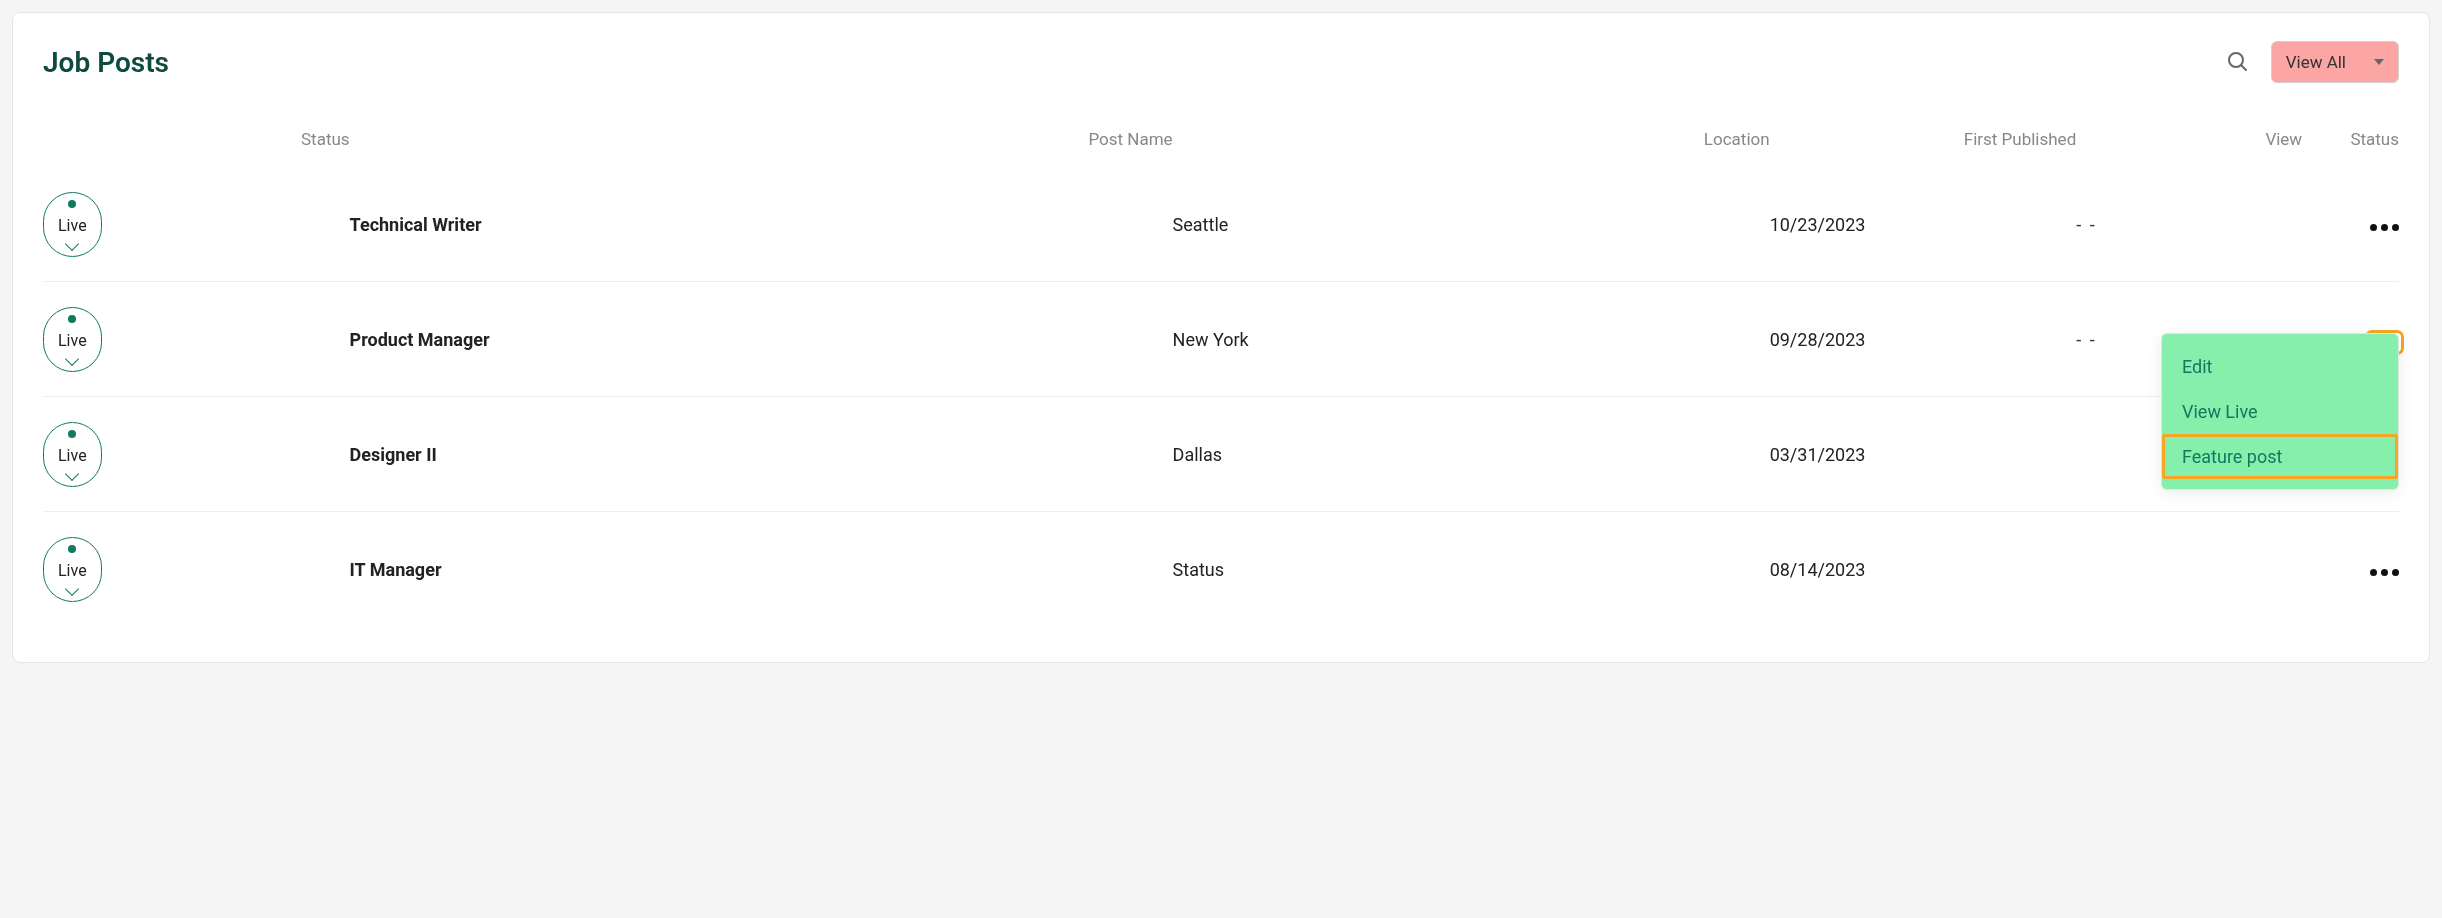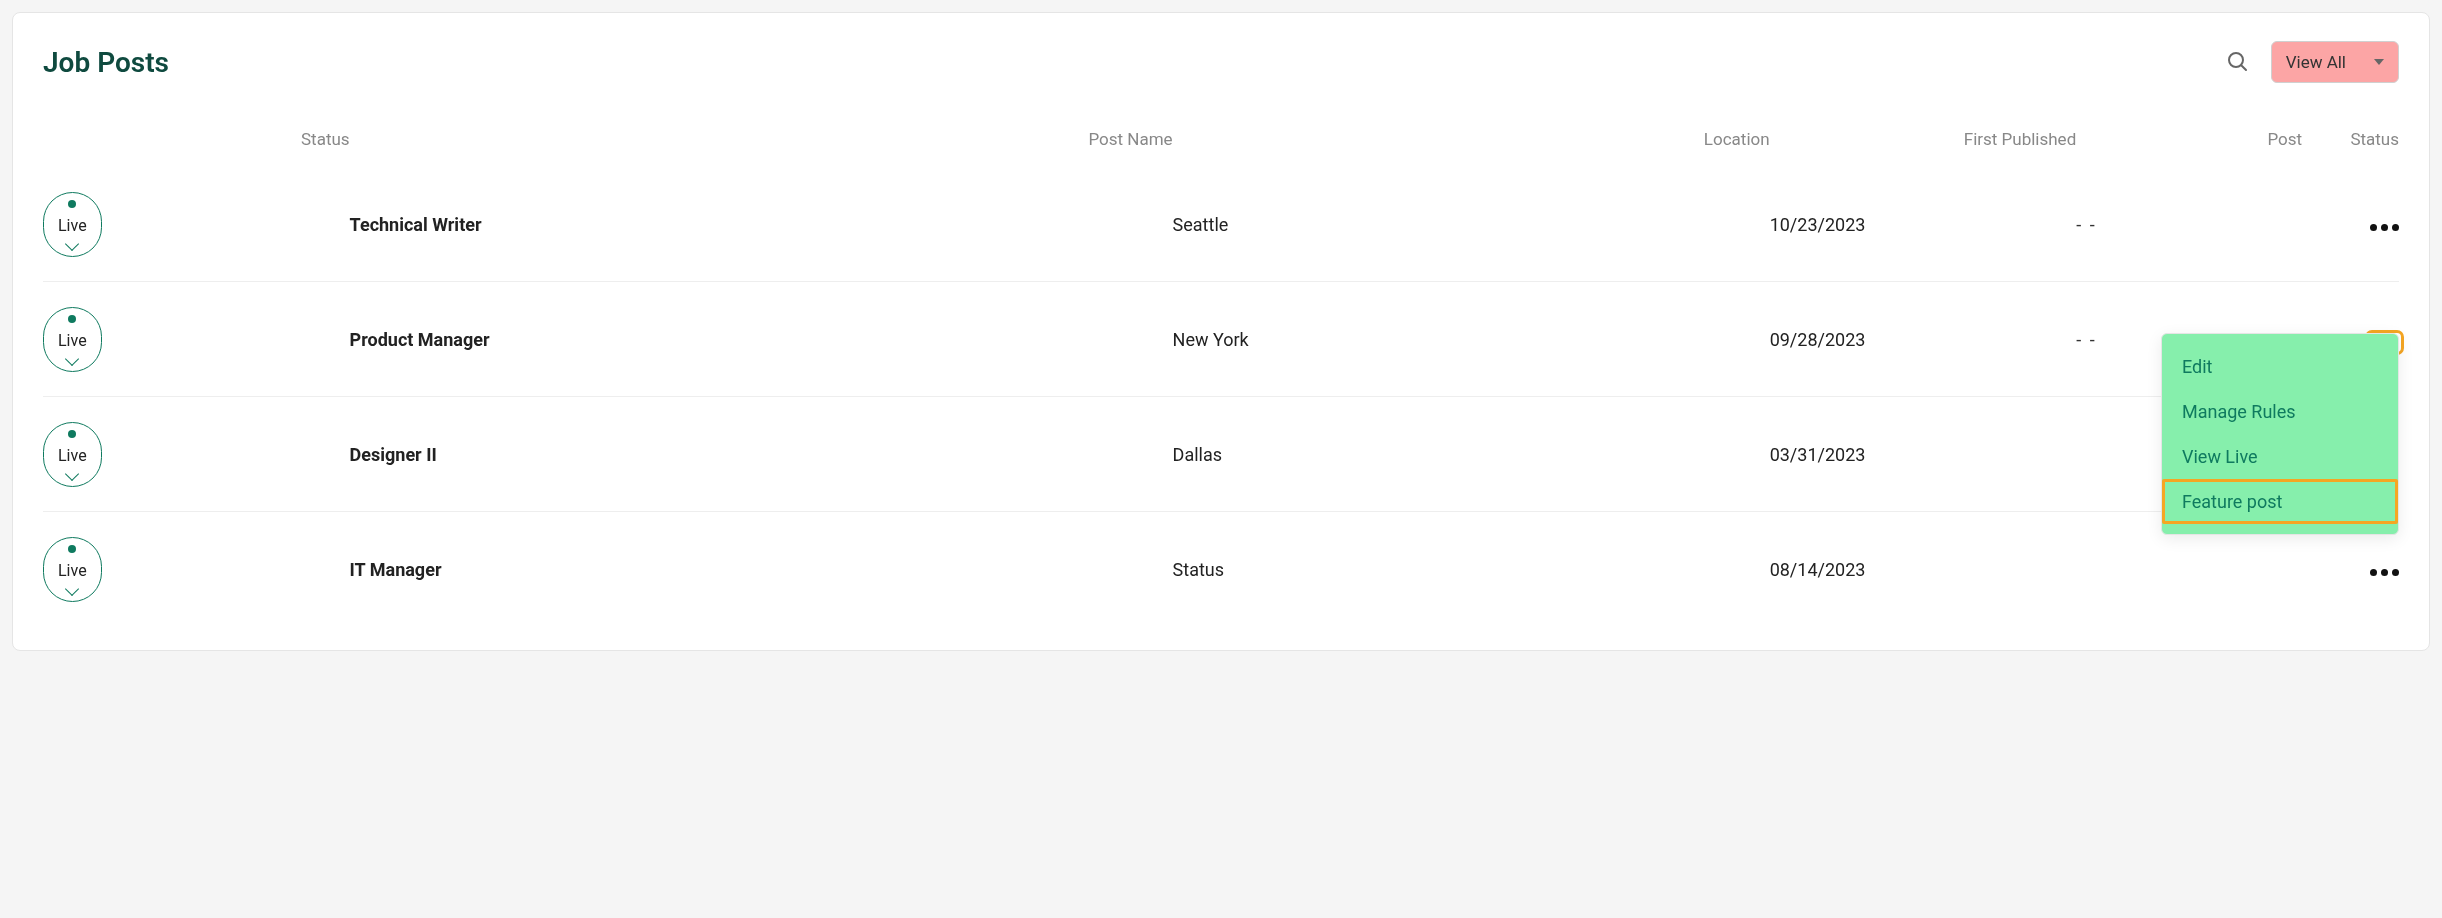--- a/index.html
+++ b/index.html
@@ -5,21 +5,21 @@
   * { box-sizing: border-box; margin: 0; padding: 0; }
   body {
     background: #f5f5f5;
     font-family: -apple-system, BlinkMacSystemFont, "Segoe UI", Roboto, Helvetica, Arial, sans-serif;
     padding: 12px;
   }
   .card {
     background: #fff;
     border: 1px solid #e5e5e5;
     border-radius: 8px;
-    padding: 28px 30px 24px 30px;
+    padding: 28px 30px 36px 30px;
     position: relative;
   }
   .card-header {
     display: flex;
     align-items: center;
     justify-content: space-between;
     margin-bottom: 36px;
   }
   .card-title {
     color: #0f4a3f;
@@ -163,21 +163,21 @@
     </div>
   </div>
 
   <table>
     <thead>
       <tr>
         <th class="col-status">Status</th>
         <th class="col-name">Post Name</th>
         <th class="col-location">Location</th>
         <th class="col-published">First Published</th>
-        <th class="col-rules">Post</th>
+        <th class="col-rules">View</th>
         <th class="col-actions">Status</th>
       </tr>
     </thead>
     <tbody>
       <tr>
         <td>
           <div class="status-pill">
             <span class="status-dot"></span>
             <span>Live</span>
             <span class="chev-down"></span>
@@ -253,18 +253,17 @@
             <span class="dot"></span>
             <span class="dot"></span>
           </button>
         </td>
       </tr>
     </tbody>
   </table>
 
   <div class="dropdown">
     <div class="dropdown-item">Edit</div>
-    <div class="dropdown-item">Manage Rules</div>
     <div class="dropdown-item">View Live</div>
     <div class="dropdown-item highlight">Feature post</div>
   </div>
 
 </div>
 
 </body></html>

